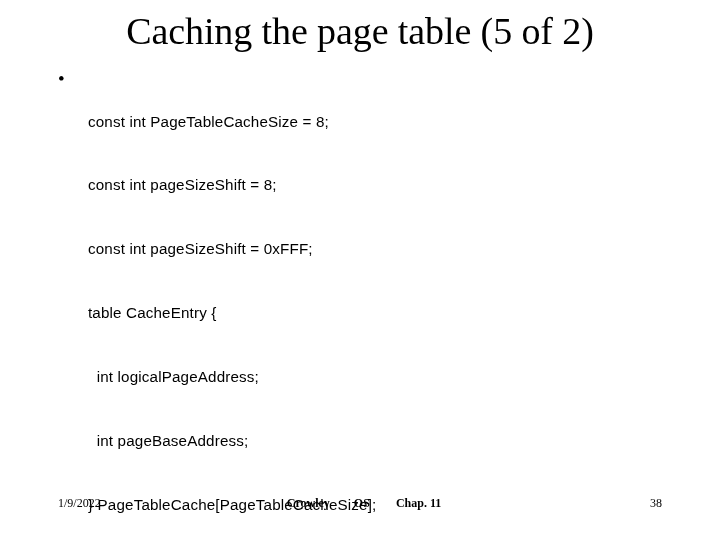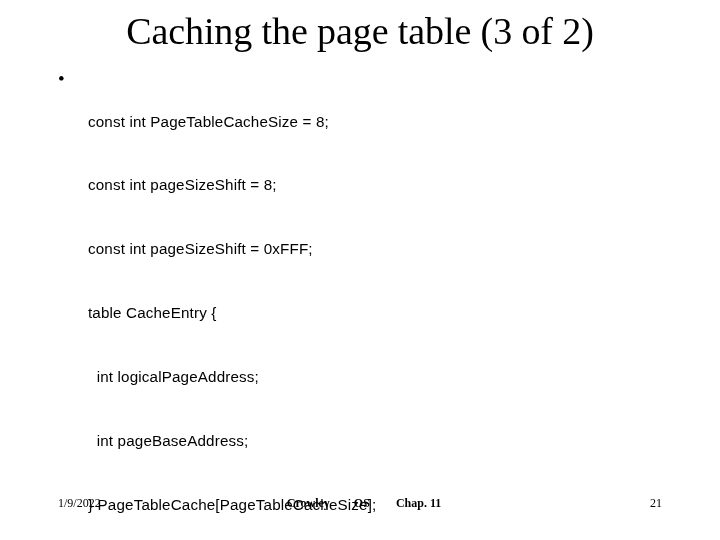--- a/index.html
+++ b/index.html
@@ -116,21 +116,21 @@
     top: 0px;
     text-align: right;
     white-space: nowrap;
   }
 </style>
 </head>
 <body>
 
 <div class="slide">
 
-  <div class="slide-title">Caching the page table (3 of 2)</div>
+  <div class="slide-title">Caching the page table (5 of 2)</div>
 
   <div class="body-block">
     <div class="bullet-row">
       <span class="bullet-marker">•</span>
       <div class="code-lines">
         <span class="code-line">const int PageTableCacheSize = 8;</span>
         <span class="code-line">const int pageSizeShift = 8;</span>
         <span class="code-line">const int pageSizeShift = 0xFFF;</span>
         <span class="code-line">table CacheEntry {</span>
         <span class="code-line">  int logicalPageAddress;</span>
@@ -144,16 +144,16 @@
 
   <div class="footer">
     <div class="footer-date">1/9/2022</div>
     <div class="footer-center">
       <span>Crowley</span>
       <span class="footer-gap-a"></span>
       <span>OS</span>
       <span class="footer-gap-b"></span>
       <span>Chap. 11</span>
     </div>
-    <div class="footer-page">21</div>
+    <div class="footer-page">38</div>
   </div>
 
 </div>
 
 </body></html>

